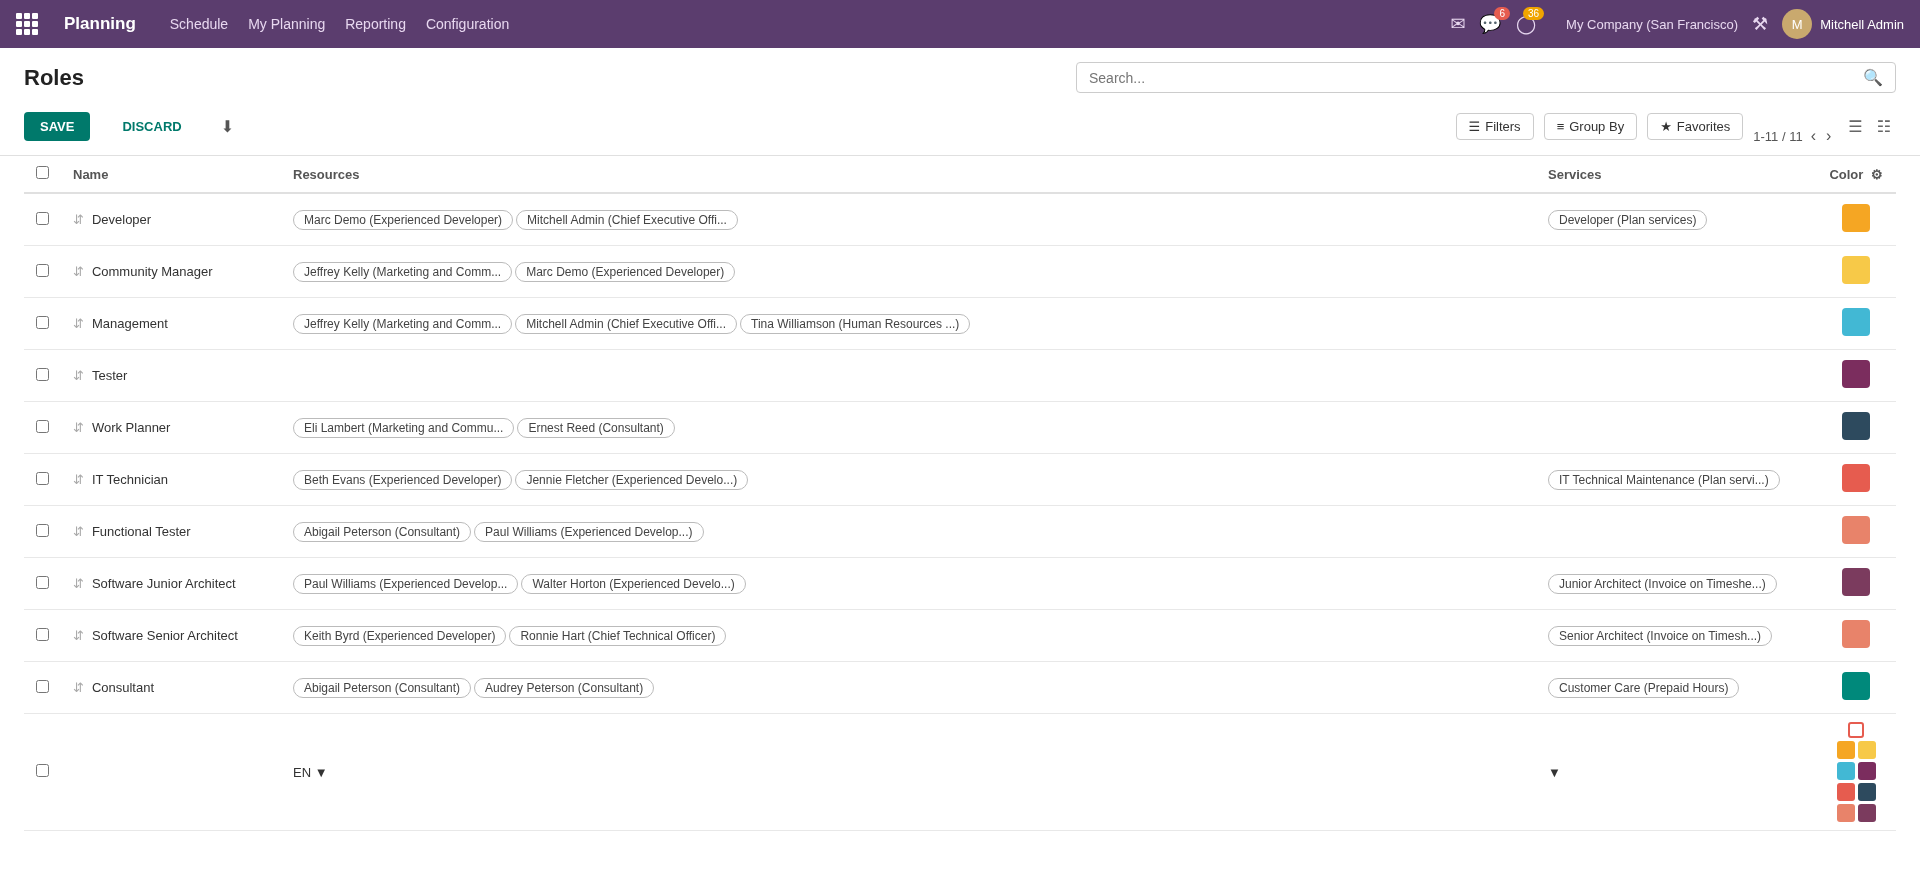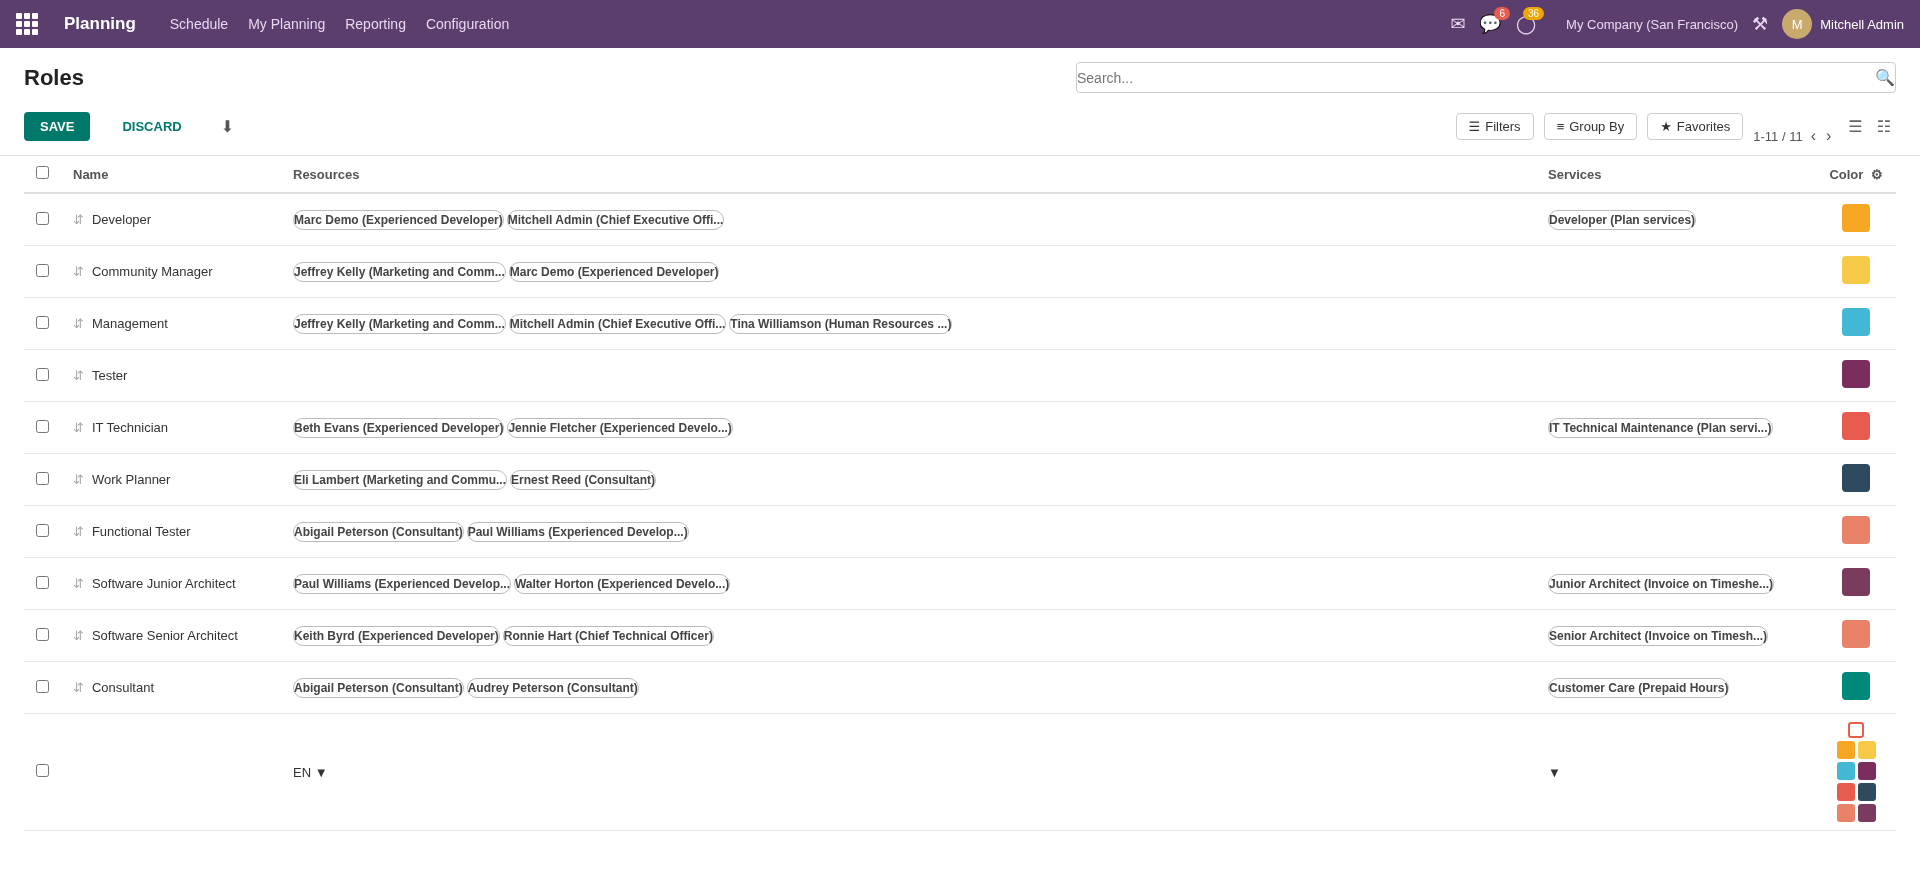--- a/index.html
+++ b/index.html
@@ -29,21 +29,21 @@
     .btn-save { background: #00796b; color: #fff; border: none; padding: 7px 16px; border-radius: 4px; font-size: 13px; font-weight: bold; cursor: pointer; }
     .btn-discard { background: none; border: none; color: #00796b; font-size: 13px; font-weight: bold; cursor: pointer; padding: 7px 8px; }
     .btn-download { background: none; border: none; color: #555; font-size: 16px; cursor: pointer; padding: 7px; }
     .search-bar {
       flex: 1;
       display: flex;
       align-items: center;
       background: #fff;
       border: 1px solid #ccc;
       border-radius: 4px;
-      padding: 5px 0;
+      padding: 5px 12px;
       max-width: 900px;
     }
     .search-bar input { border: none; outline: none; font-size: 14px; flex: 1; background: transparent; }
     .search-icon { color: #999; font-size: 16px; }
     .page-title { font-size: 22px; font-weight: 600; color: #222; }
     .filter-btn {
       display: flex; align-items: center; gap: 5px;
       padding: 5px 12px; border: 1px solid #ccc;
       border-radius: 4px; background: #fff;
       font-size: 13px; cursor: pointer; color: #333;
@@ -71,26 +71,25 @@
     .col-name { width: 220px; }
     .col-resources { }
     .col-services { width: 280px; }
     .col-color { width: 80px; text-align: center; }
 
     .drag-handle { color: #aaa; margin-right: 8px; cursor: grab; }
     .tag {
       display: inline-block;
       border: 1px solid #bbb;
       border-radius: 20px;
-      padding: 2px 0;
+      padding: 2px 10px;
       font-size: 12px;
       margin: 2px 3px 2px 0;
       color: #444;
       background: #fff;
-      font-weight: bold;
     }
     .color-swatch {
       width: 28px; height: 28px;
       border-radius: 4px;
       display: inline-block;
       cursor: pointer;
     }
 
     
     .new-row td { padding: 8px 12px; }
@@ -234,31 +233,31 @@
         </tr>
         <tr>
           <td class="col-checkbox"><input type="checkbox" style=""></td>
           <td class="col-name"><span class="drag-handle">⇵</span><span>Tester</span></td>
           <td class="col-resources"></td>
           <td class="col-services"></td>
           <td class="col-color"><span class="color-swatch" style="background: rgb(123, 45, 94);"></span></td>
         </tr>
         <tr>
           <td class="col-checkbox"><input type="checkbox" style=""></td>
+          <td class="col-name"><span class="drag-handle">⇵</span><span>Work Planner</span></td>
+          <td class="col-resources"><span class="tag">Eli Lambert (Marketing and Commu...</span><span class="tag">Ernest Reed (Consultant)</span></td>
+          <td class="col-services"></td>
+          <td class="col-color"><span class="color-swatch" style="background: rgb(45, 74, 94);"></span></td>
+        </tr>
+        <tr>
+          <td class="col-checkbox"><input type="checkbox" style=""></td>
           <td class="col-name"><span class="drag-handle">⇵</span><span>IT Technician</span></td>
           <td class="col-resources"><span class="tag">Beth Evans (Experienced Developer)</span><span class="tag">Jennie Fletcher (Experienced Develo...)</span></td>
           <td class="col-services"><span class="tag">IT Technical Maintenance (Plan servi...)</span></td>
           <td class="col-color"><span class="color-swatch" style="background: rgb(230, 92, 79);"></span></td>
-        </tr>
-        <tr>
-          <td class="col-checkbox"><input type="checkbox" style=""></td>
-          <td class="col-name"><span class="drag-handle">⇵</span><span>Work Planner</span></td>
-          <td class="col-resources"><span class="tag">Eli Lambert (Marketing and Commu...</span><span class="tag">Ernest Reed (Consultant)</span></td>
-          <td class="col-services"></td>
-          <td class="col-color"><span class="color-swatch" style="background: rgb(45, 74, 94);"></span></td>
         </tr>
         <tr>
           <td class="col-checkbox"><input type="checkbox" style=""></td>
           <td class="col-name"><span class="drag-handle">⇵</span><span>Functional Tester</span></td>
           <td class="col-resources"><span class="tag">Abigail Peterson (Consultant)</span><span class="tag">Paul Williams (Experienced Develop...)</span></td>
           <td class="col-services"></td>
           <td class="col-color"><span class="color-swatch" style="background: rgb(232, 131, 106);"></span></td>
         </tr>
         <tr>
           <td class="col-checkbox"><input type="checkbox" style=""></td>

